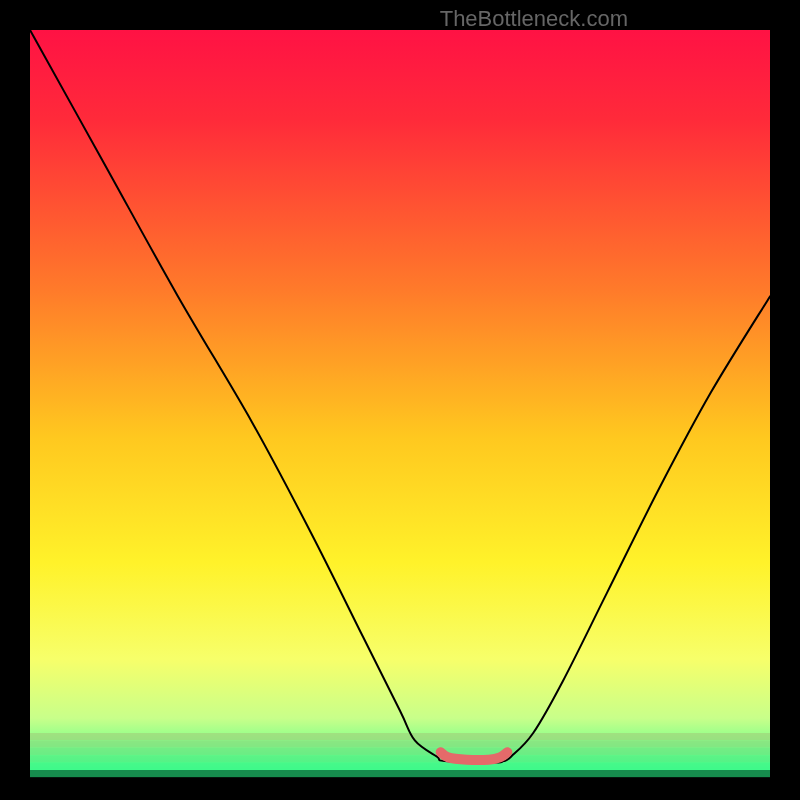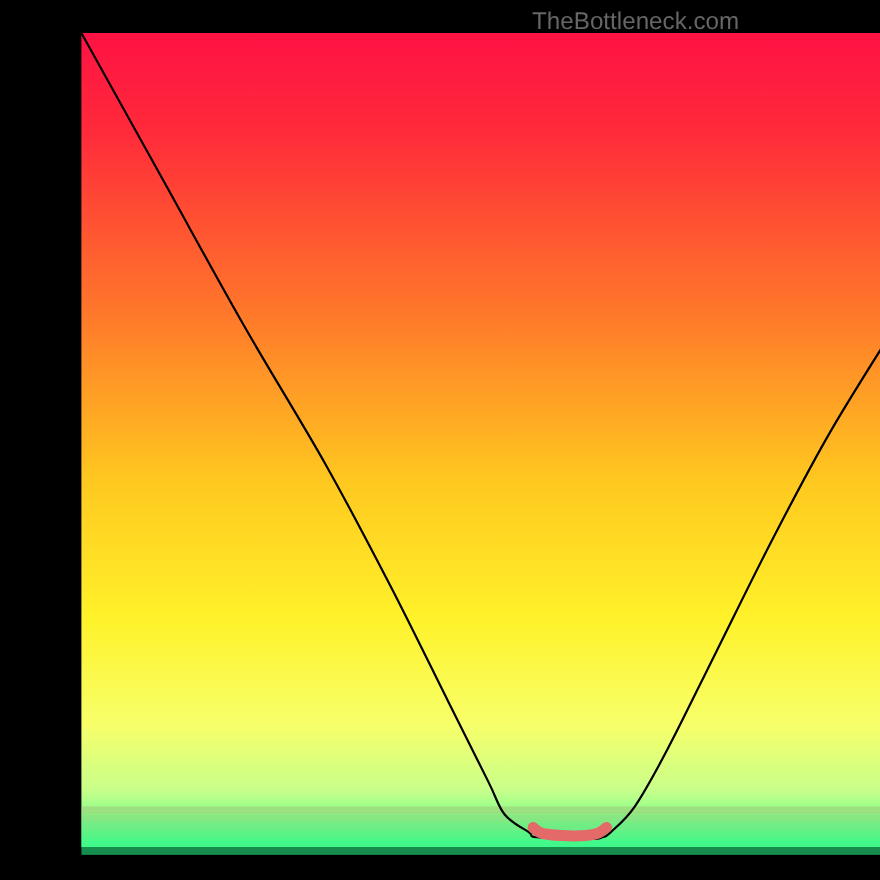--- a/index.html
+++ b/index.html
@@ -1,16 +1,16 @@
 <!DOCTYPE html>
 <html><head>
   <meta charset="utf-8">
   <style>
     body { margin: 0; padding: 0; width: 800px; height: 800px; overflow: hidden; background: #000; }
-    .container { position: relative; width: 640px; height: 800px; padding-left: 44px; }
+    .container { position: relative; width: 640px; height: 800px; }
     svg { display: block; }
     .watermark { position: absolute; top: 6px; right: 12px; font-family: Arial, Helvetica, sans-serif; font-size: 22px; color: #666; font-weight: 500; }
   </style>
 </head>
 <body>
 
 <div class="container">
   <svg id="chart-svg" width="800" height="800" viewBox="0 0 800 800">
       <defs>
         <linearGradient id="bg-grad" x1="0" y1="0" x2="0" y2="1">

